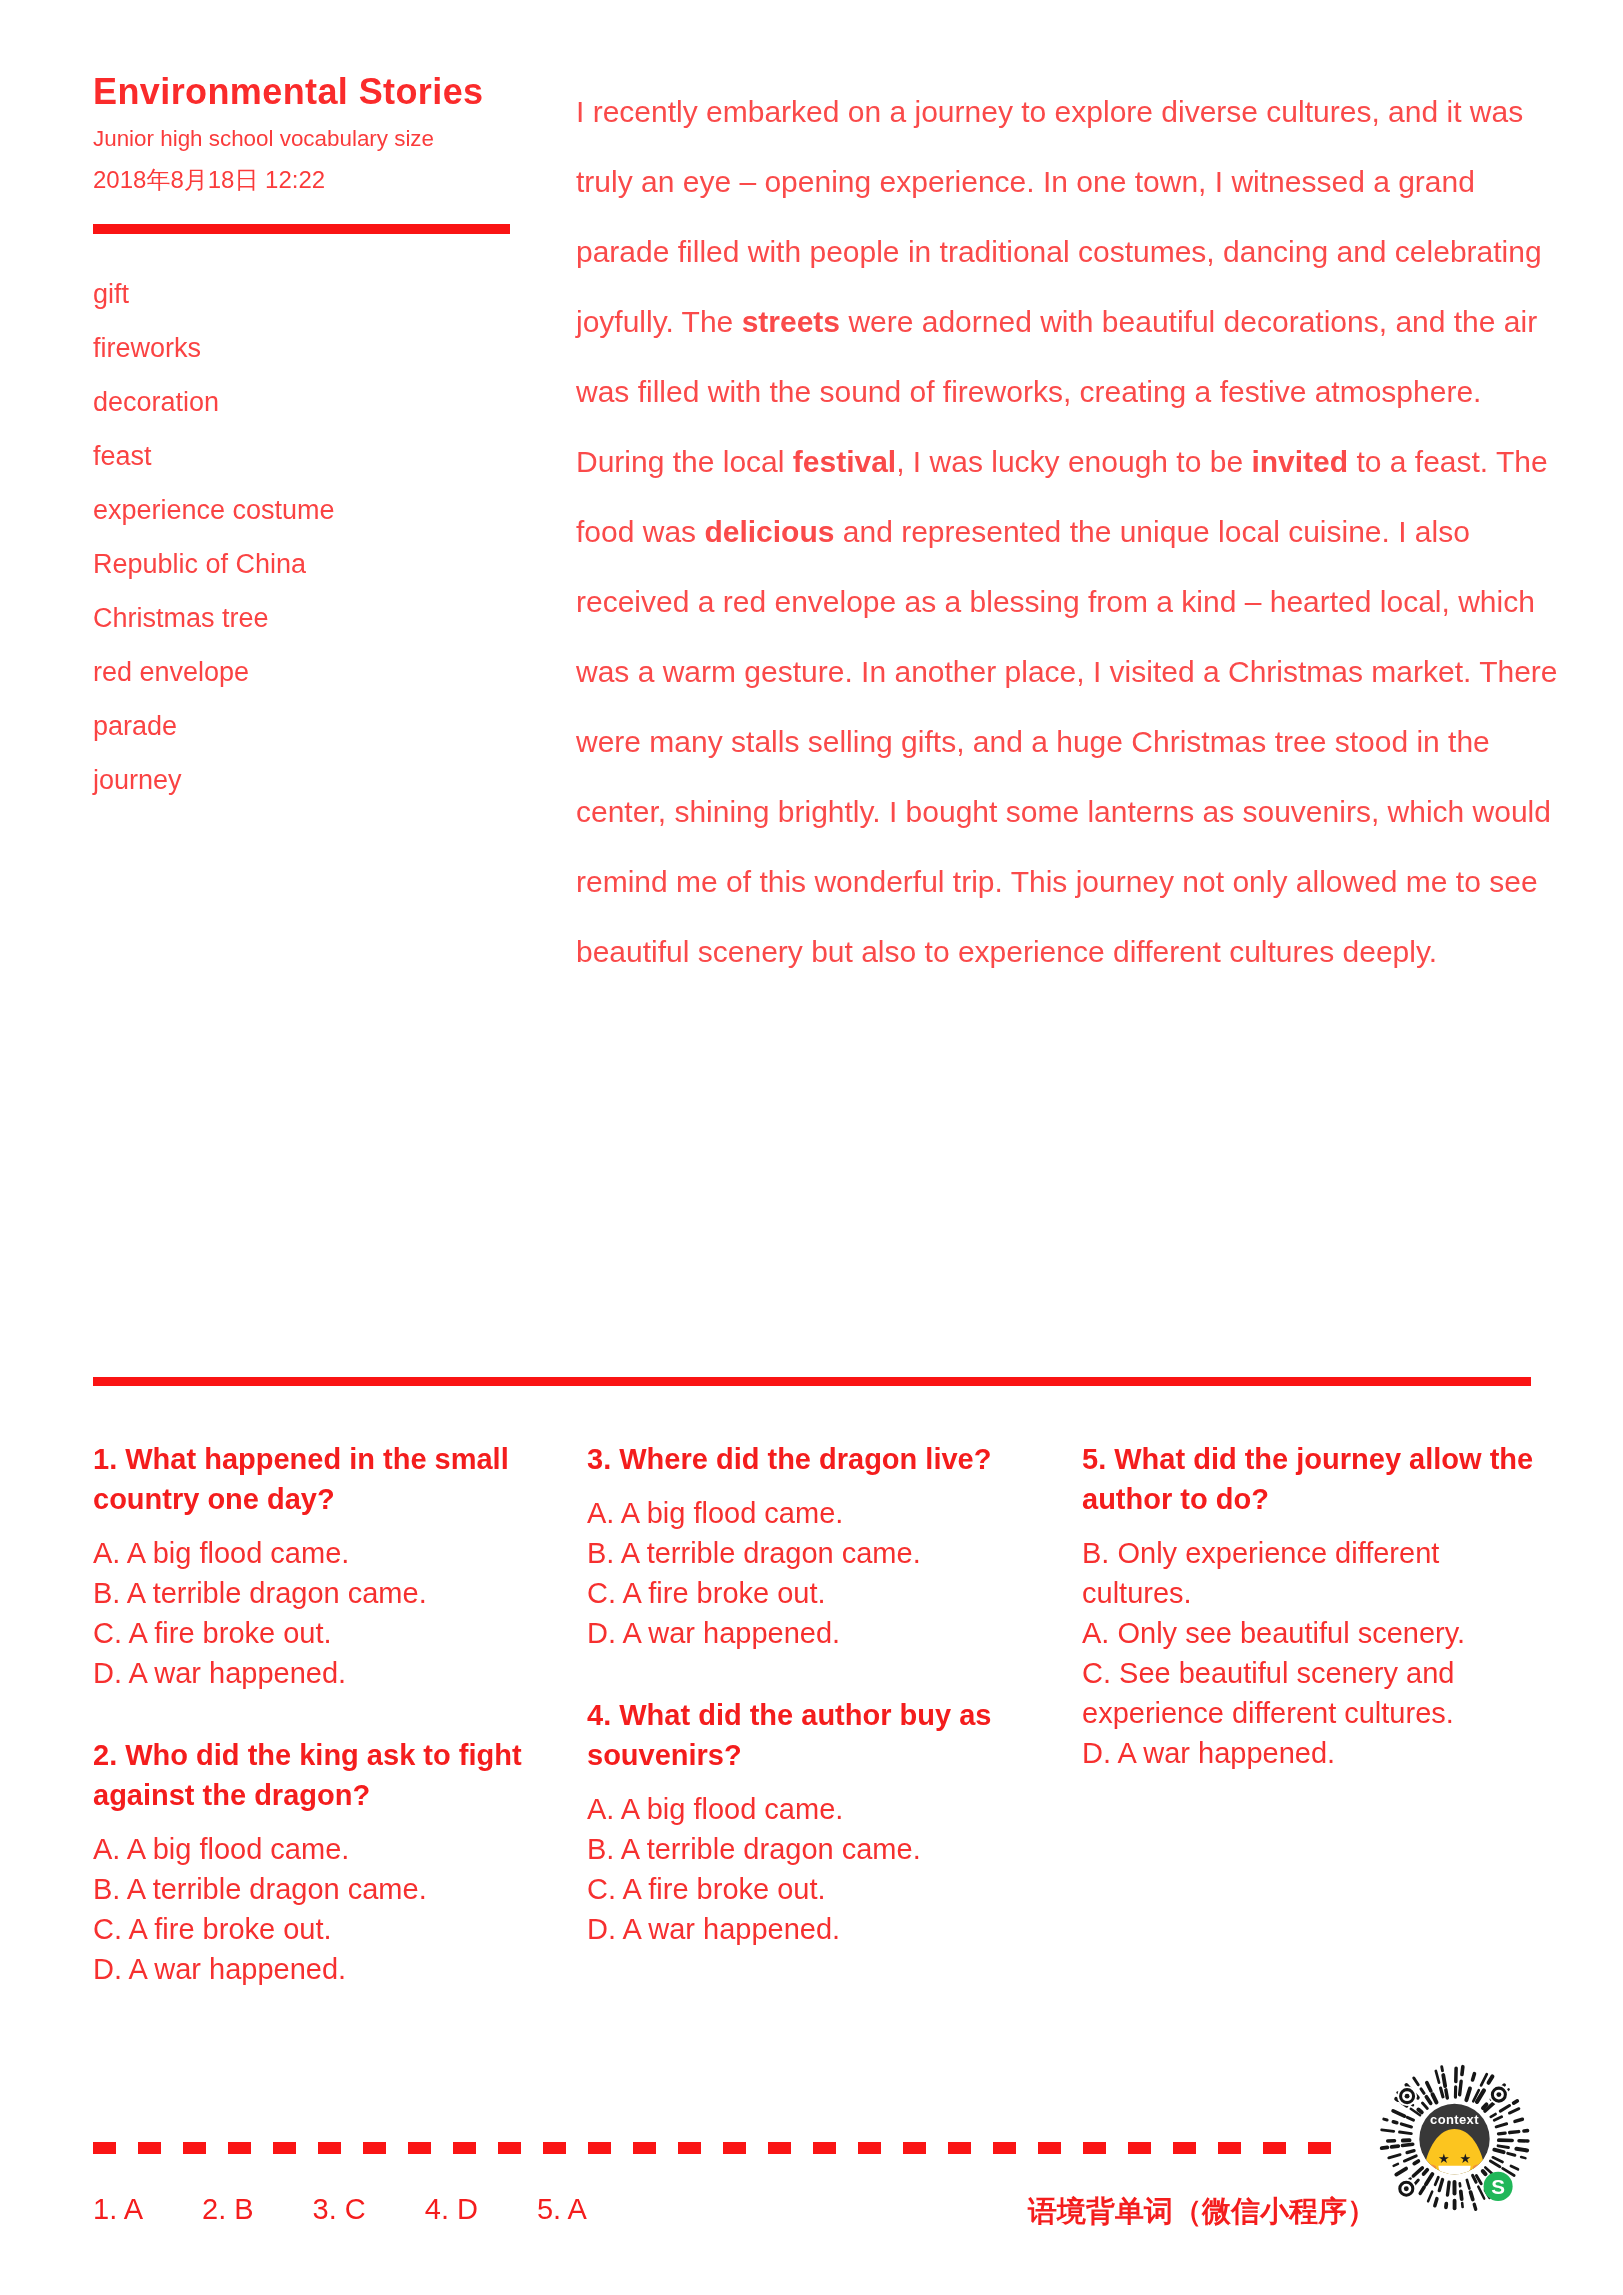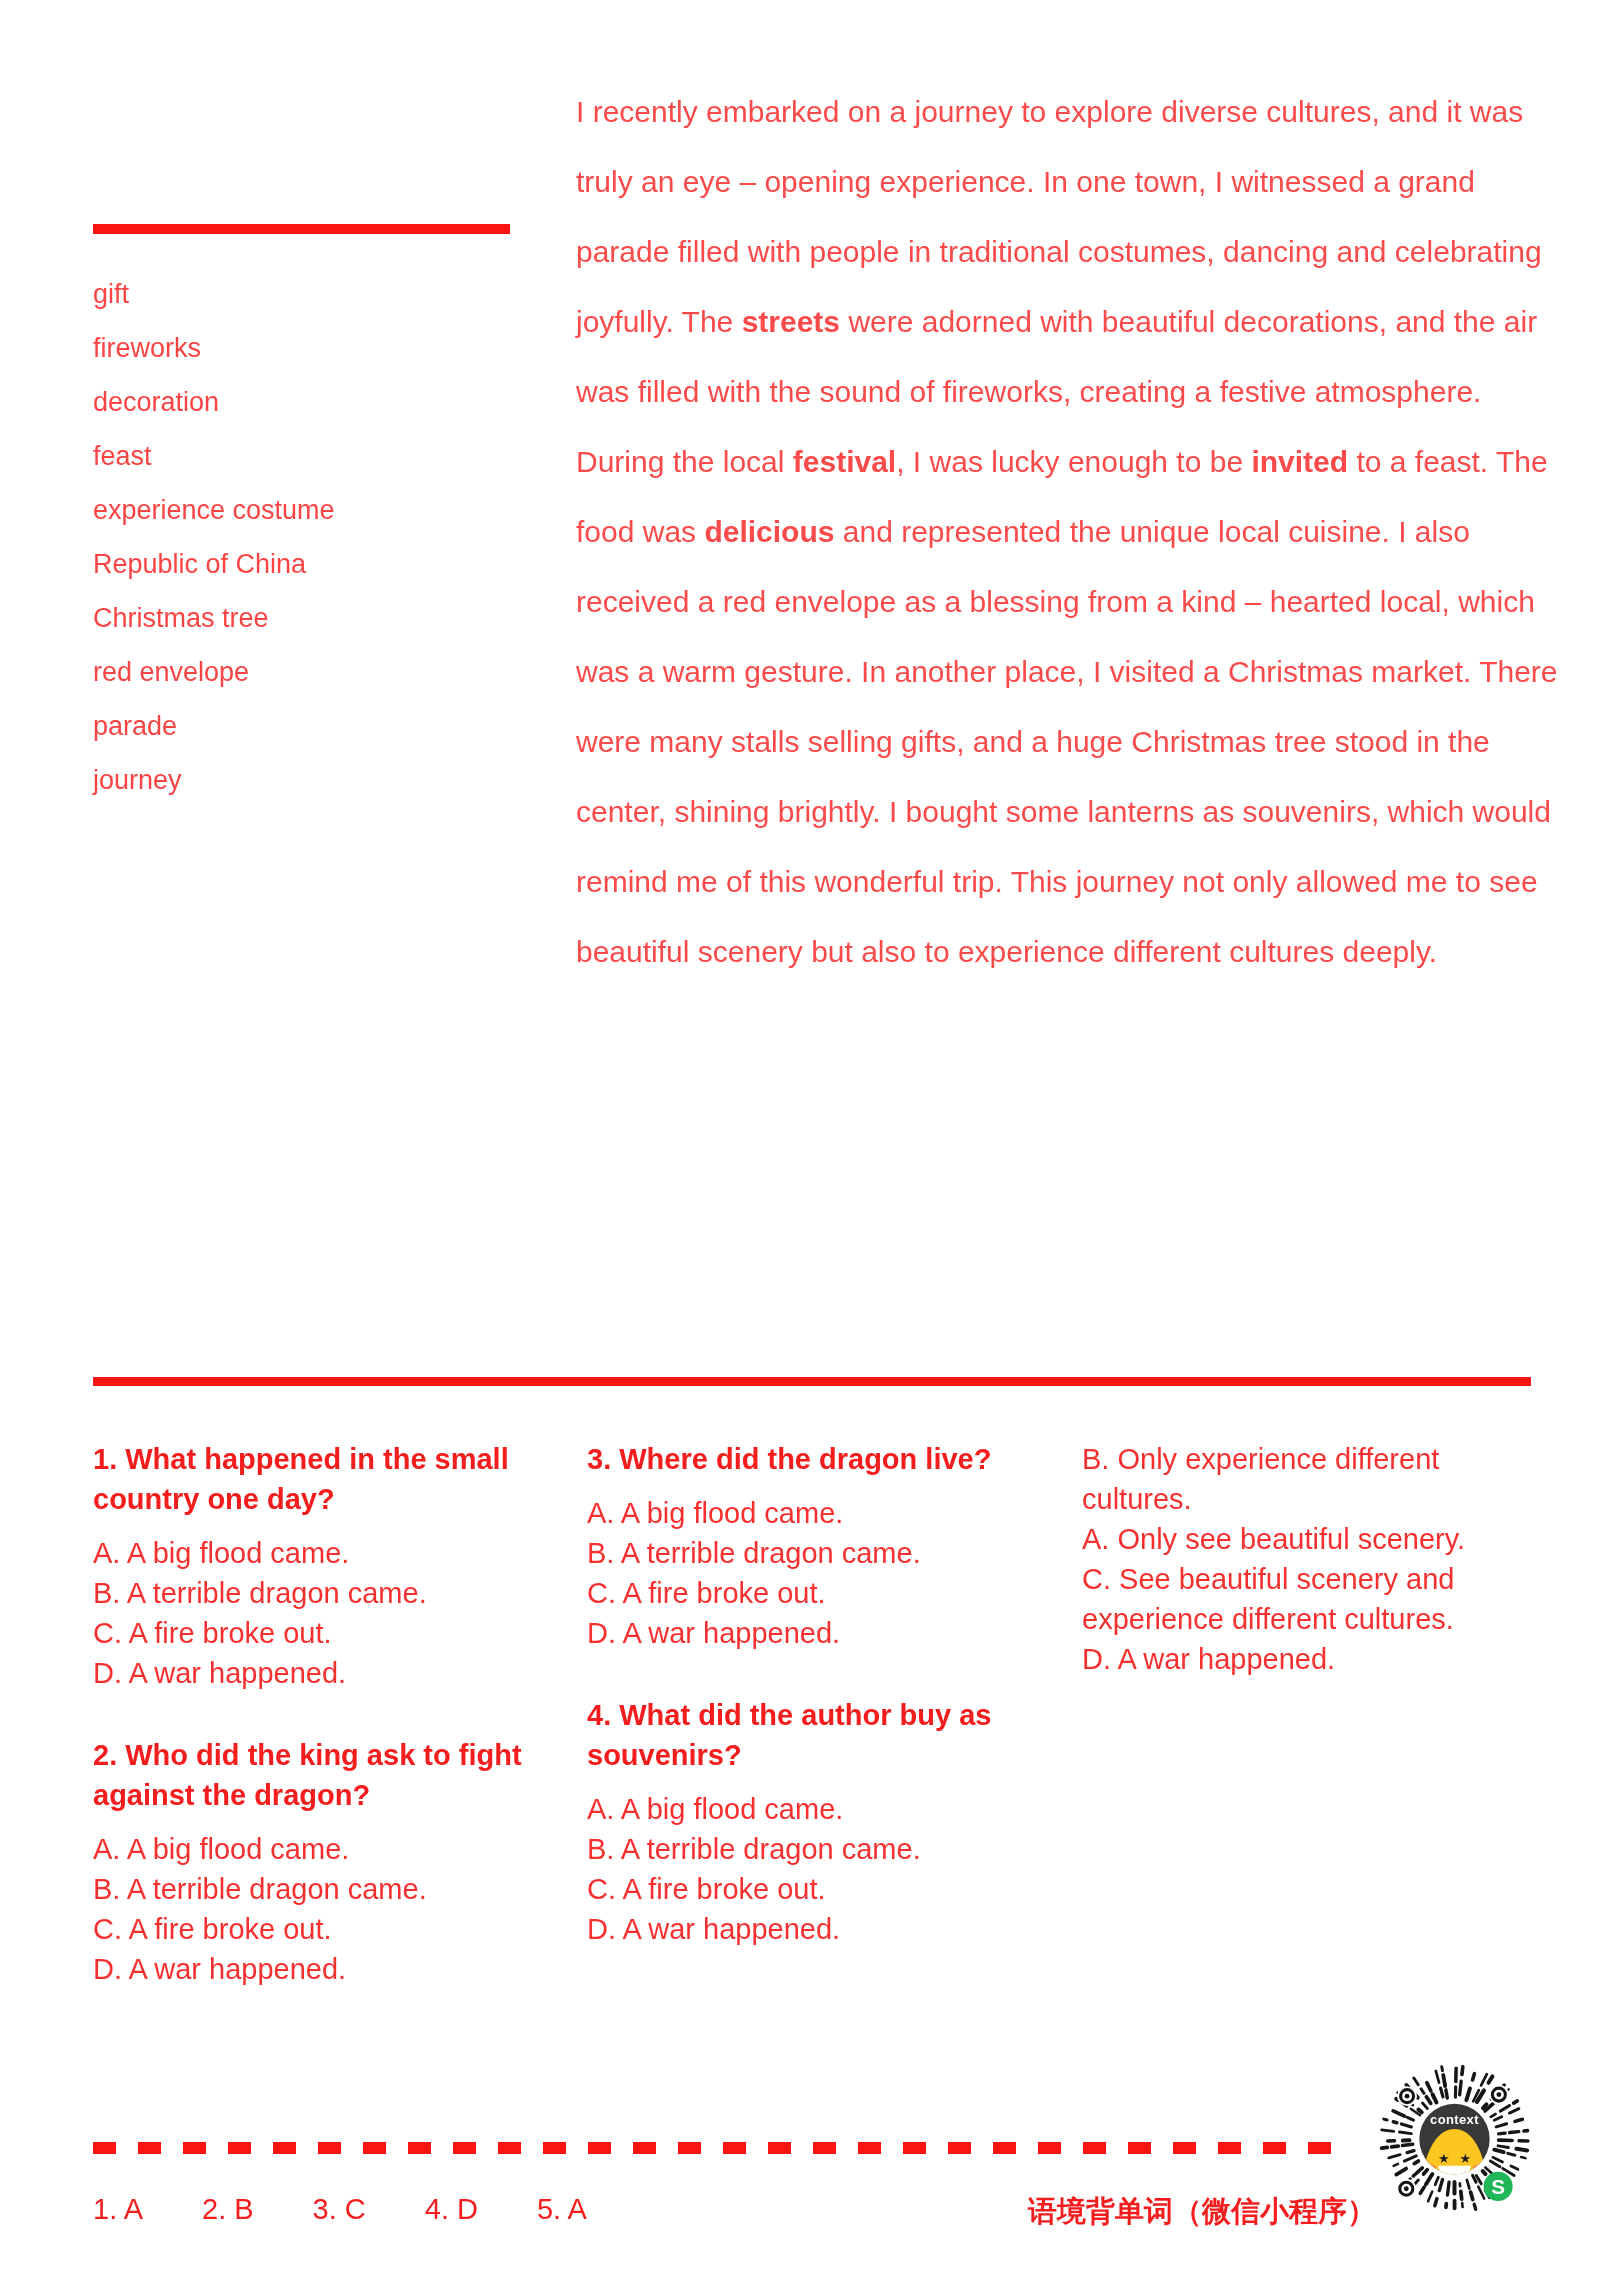--- a/index.html
+++ b/index.html
@@ -40,20 +40,25 @@
   .answers-row { position:absolute; left:93px; top:2193px; display:flex; gap:59px;
     font-size:29px; font-weight:normal; color:#f41d1d; }
   .brand { position:absolute; right:247px; top:2192px; font-size:29px; font-weight:bold; color:#f41d1d; }
   .qr { position:absolute; left:1378px; top:2064px; width:153px; height:153px; }
 </style>
 </head>
 <body>
 
 <div class="page">
 
+  <header class="note-header">
+    <div class="title">Environmental Stories</div>
+    <div class="subtitle">Junior high school vocabulary size</div>
+    <div class="datetime">2018年8月18日 12:22</div>
+  </header>
 
   <div class="red-bar"></div>
 
   <ul class="word-list" id="word-list">
       <li>gift</li>
       <li>fireworks</li>
       <li>decoration</li>
       <li>feast</li>
       <li>experience costume</li>
       <li>Republic of China</li>
@@ -103,20 +108,21 @@
           <div class="q-options">
             <div class="q-option">A. A big flood came.</div>
             <div class="q-option">B. A terrible dragon came.</div>
             <div class="q-option">C. A fire broke out.</div>
             <div class="q-option">D. A war happened.</div>
           </div>
         </div>
       </div>
       <div class="q-col">
         <div class="q-block">
+          <div class="q-stem">5. What did the journey allow the author to do?</div>
           <div class="q-options">
             <div class="q-option">B. Only experience different cultures.</div>
             <div class="q-option">A. Only see beautiful scenery.</div>
             <div class="q-option">C. See beautiful scenery and experience different cultures.</div>
             <div class="q-option">D. A war happened.</div>
           </div>
         </div>
       </div>
     </div>
 

